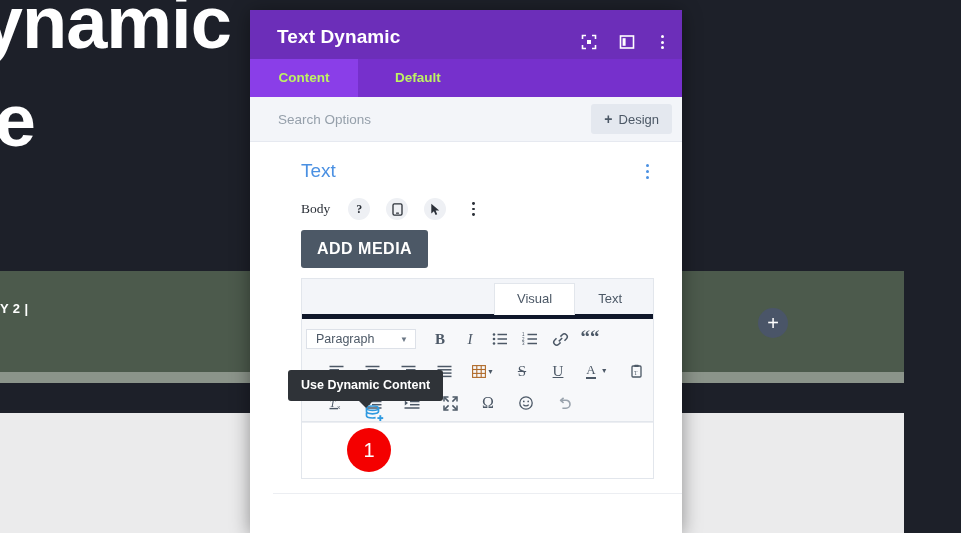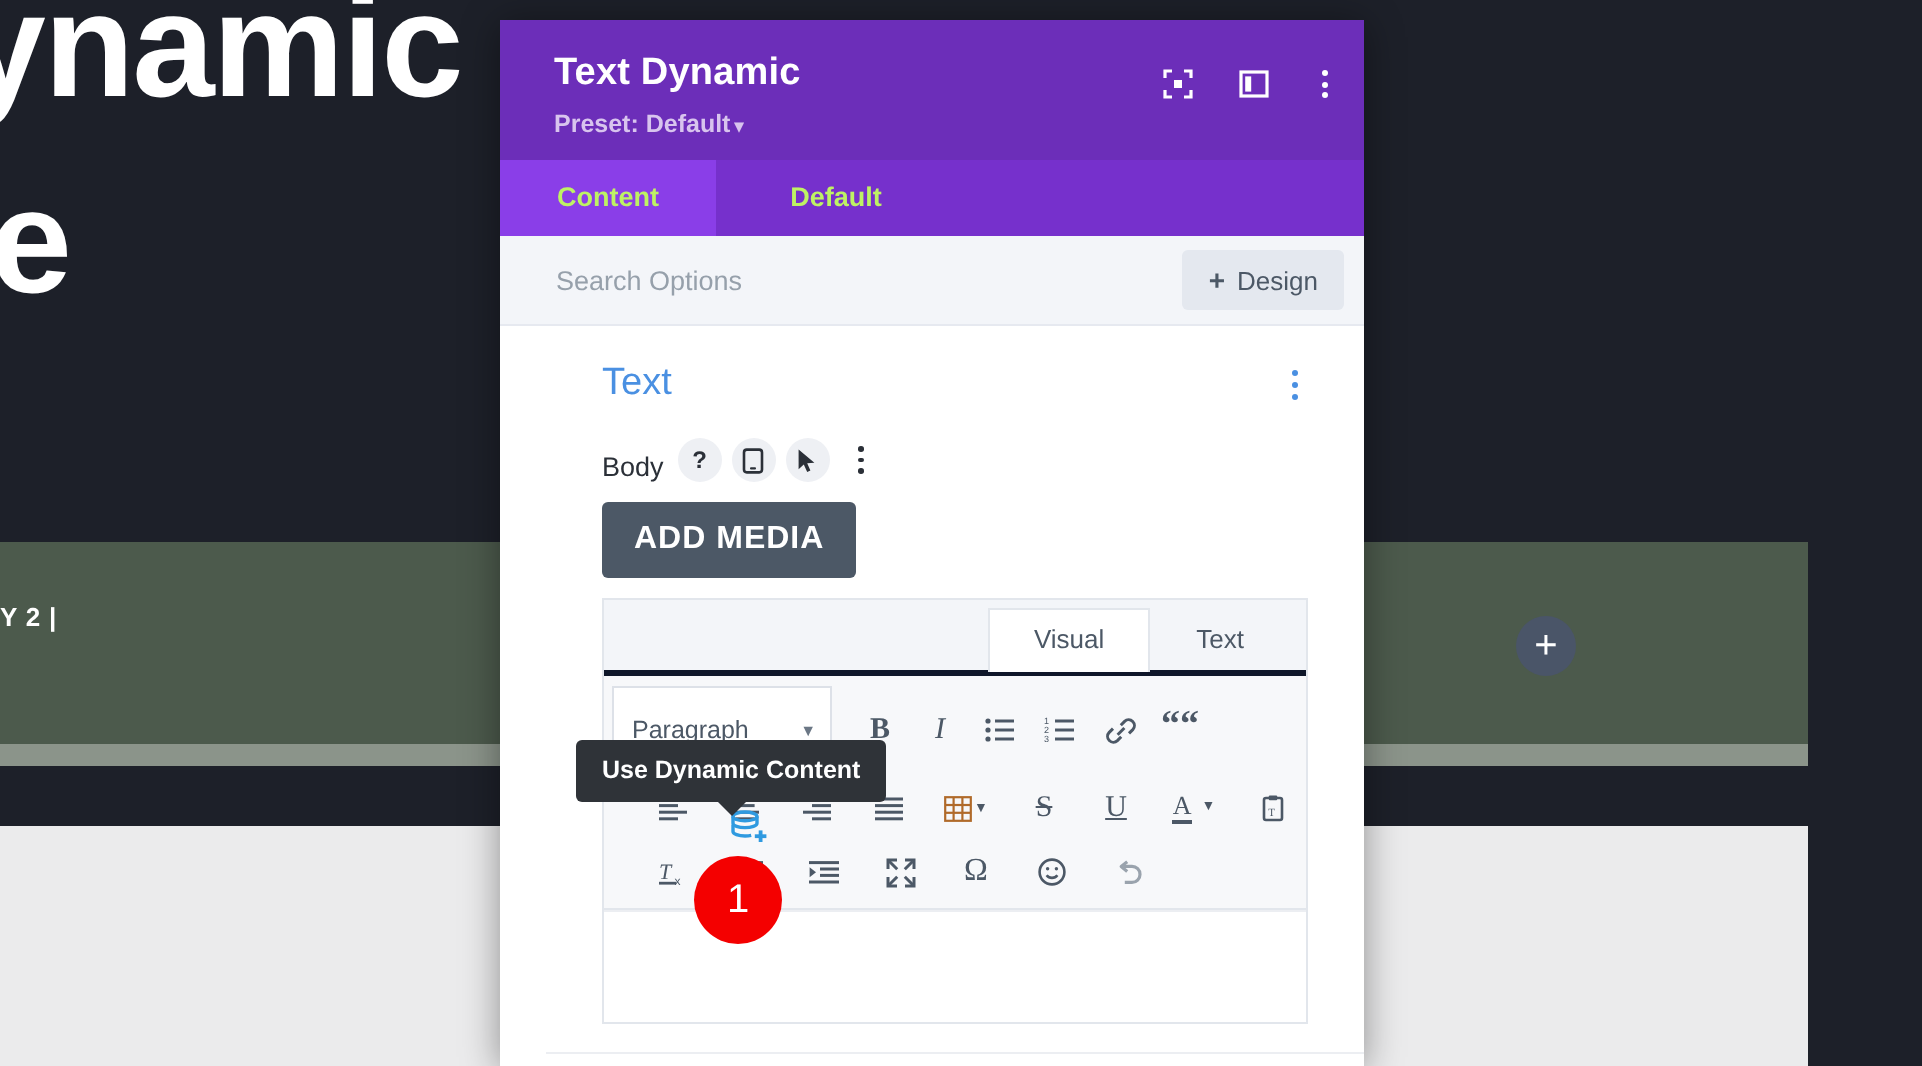--- a/index.html
+++ b/index.html
@@ -167,21 +167,21 @@
 
   .section { padding: 0 28px; }
   .section-head {
     display: flex; align-items: center; justify-content: space-between;
     padding: 18px 0 12px;
   }
   .section-title { color: #4a90e2; font-size: 19px; font-weight: 400; }
   .kdots { display: flex; flex-direction: column; gap: 3px; align-items: center; padding: 2px 5px; cursor: pointer; }
   .kdots i { width: 3px; height: 3px; background: #4a90e2; border-radius: 50%; display: block; }
 
-  .body-row { display: flex; align-items: flex-end; gap: 5px; padding: 4px 0 10px; }
+  .body-row { display: flex; align-items: center; gap: 16px; padding: 4px 0 10px; font-family: Liberation Serif, serif; }
   .body-label { font-size: 13.5px; color: #2b3038; margin-right: 2px; }
   .chip {
     width: 22px; height: 22px; border-radius: 50%;
     background: #eef0f4;
     display: flex; align-items: center; justify-content: center;
     color: #2b3038; font-size: 12px; font-weight: 700;
     cursor: pointer;
   }
   .chip.bare { background: transparent; }
   .chip svg { display: block; }
@@ -196,21 +196,21 @@
     padding: 10px 16px;
     font-family: "Liberation Sans", sans-serif;
     font-size: 16px;
     font-weight: 700;
     letter-spacing: .5px;
     cursor: pointer;
     margin-bottom: 10px;
   }
 
   .editor-wrap { border: 1px solid #e2e6ec; background: #fff; }
-  .ed-tabs { display: flex; justify-content: flex-end; background: #f3f5f9; border-bottom: 3px solid #0f172a; padding: 4px 8px 0 0; }
+  .ed-tabs { display: flex; justify-content: flex-end; background: #f3f5f9; border-bottom: 5px solid #0f172a; padding: 4px 8px 0 0; }
   .ed-tab {
     padding: 7px 22px 8px;
     font-size: 13px;
     color: #4c5866;
     border: 1px solid transparent;
     border-bottom: none;
     cursor: pointer;
     position: relative;
   }
   .ed-tab.active { background: #fff; border-color: #e2e6ec; margin-bottom: -1px; }
@@ -218,21 +218,21 @@
   .toolbar { background: #f7f8fa; border-bottom: 1px solid #e2e6ec; padding: 4px 4px 2px; }
   .trow { display: flex; align-items: center; gap: 2px; padding: 1px 0; position: relative; }
   .tbtn {
     min-width: 28px; height: 30px;
     display: flex; align-items: center; justify-content: center;
     color: #4c5866; cursor: pointer; background: transparent; border: none;
     font-family: "Liberation Sans", sans-serif;
   }
   .tbtn svg { display: block; }
   .para-select {
-    width: 110px; height: 44px;
+    width: 110px; height: 20px;
     border: 1px solid #dde1e8;
     background: #fff;
     font-family: "Liberation Sans", sans-serif;
     font-size: 12.5px;
     color: #4c5866;
     display: flex; align-items: center; justify-content: space-between;
     padding: 0 7px 0 9px;
     margin-right: 8px;
     cursor: pointer;
   }
@@ -309,23 +309,20 @@
   <div class="light-area">
     
   </div>
   <div class="right-rail"></div>
 </div>
 
 <div id="modal">
 
   <div class="modal-header">
     <div class="modal-title">Text Dynamic</div>
-    <div class="modal-preset">
-      <span>Preset: Default</span><span class="caret">▾</span>
-    </div>
 
     <div class="header-icons">
       <span>
         <svg class="hicon" viewBox="0 0 16 16" fill="none" stroke="#fff" stroke-width="1.6">
           <path d="M1.5 5V1.5H5M11 1.5h3.5V5M14.5 11v3.5H11M5 14.5H1.5V11"></path>
           <rect x="6" y="6" width="4" height="4" fill="#fff" stroke="none"></rect>
         </svg>
       </span>
       <span>
         <svg class="hicon" viewBox="0 0 16 16">

